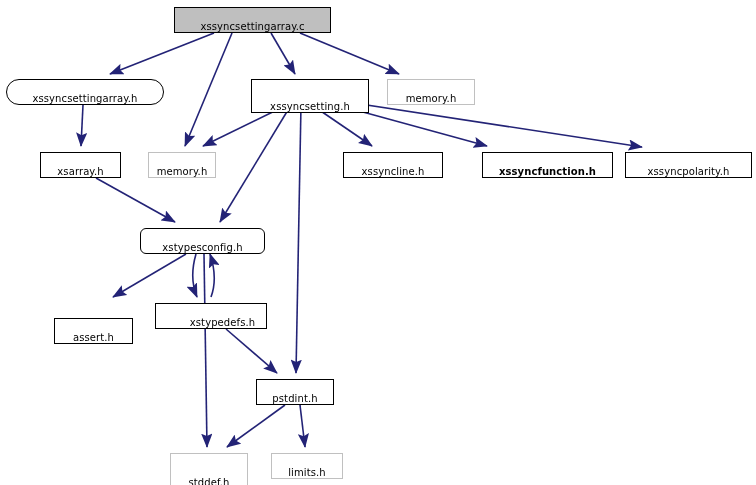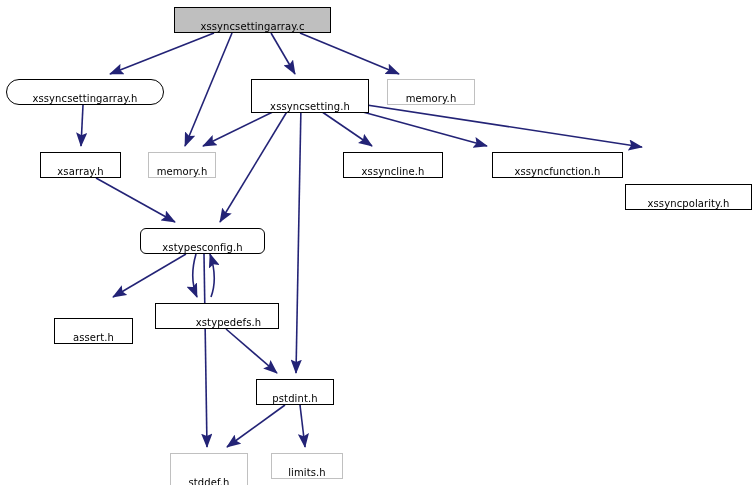--- a/index.html
+++ b/index.html
@@ -97,33 +97,33 @@
       </div>
       <div class="node-box strong" style="left: 40px; top: 152px; width: 81px; height: 26px;">
         <span class="node-label">xsarray.h</span>
       </div>
       <div class="node-box sys" style="left: 148px; top: 152px; width: 68px; height: 26px;">
         <span class="node-label">memory.h</span>
       </div>
       <div class="node-box strong" style="left: 343px; top: 152px; width: 100px; height: 26px;">
         <span class="node-label">xssyncline.h</span>
       </div>
-      <div class="node-box strong" style="left: 492px; top: 152px; width: 131px; height: 26px;">
+      <div class="node-box strong" style="left: 482px; top: 152px; width: 131px; height: 26px; font-weight: bold;">
         <span class="node-label">xssyncfunction.h</span>
       </div>
-      <div class="node-box strong" style="left: 625px; top: 152px; width: 127px; height: 26px; margin-top: 32px;">
+      <div class="node-box strong" style="left: 625px; top: 152px; width: 127px; height: 26px;">
         <span class="node-label">xssyncpolarity.h</span>
       </div>
       <div class="node-box strong" style="left: 140px; top: 228px; width: 125px; height: 26px; border-radius: 6px;">
         <span class="node-label">xstypesconfig.h</span>
       </div>
       <div class="node-box" style="left: 54px; top: 318px; width: 79px; height: 26px;">
         <span class="node-label">assert.h</span>
       </div>
-      <div class="node-box strong" style="left: 155px; top: 303px; width: 124px; height: 26px; padding-left: 23px;">
+      <div class="node-box strong" style="left: 155px; top: 303px; width: 112px; height: 26px; padding-left: 23px;">
         <span class="node-label">xstypedefs.h</span>
       </div>
       <div class="node-box strong" style="left: 256px; top: 379px; width: 78px; height: 26px;">
         <span class="node-label">pstdint.h</span>
       </div>
       <div class="node-box sys" style="left: 170px; top: 453px; width: 78px; height: 36px;">
         <span class="node-label">stddef.h</span>
       </div>
       <div class="node-box sys" style="left: 271px; top: 453px; width: 72px; height: 26px;">
         <span class="node-label">limits.h</span>

